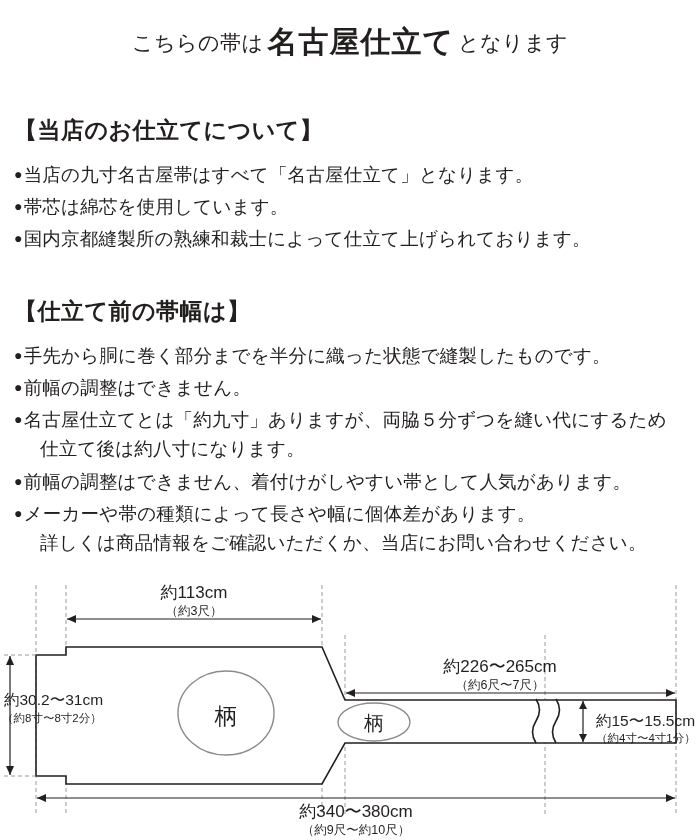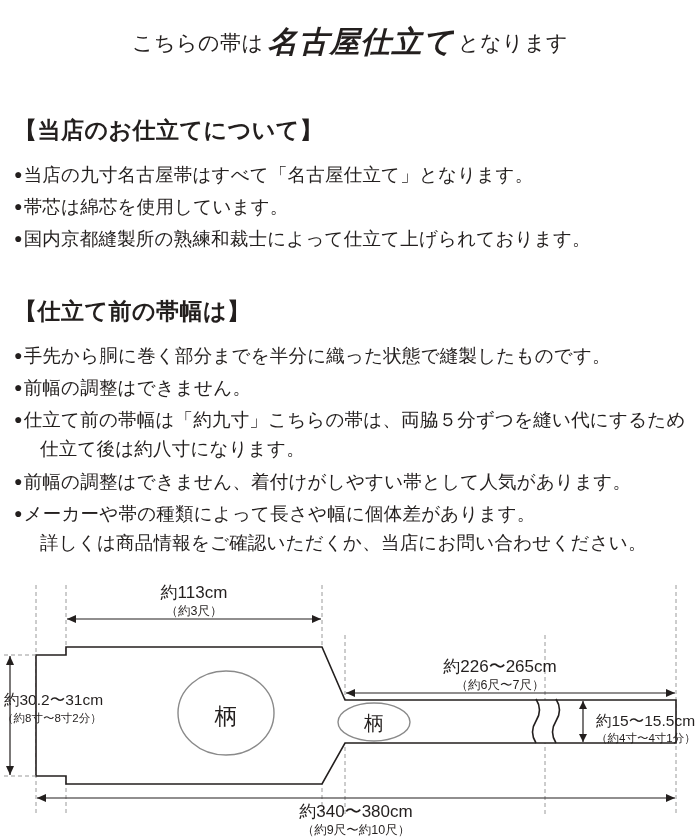--- a/index.html
+++ b/index.html
@@ -32,21 +32,20 @@
     font-size: 21px;
     letter-spacing: 0.5px;
     vertical-align: middle;
   }
   .header .big {
     font-size: 30px;
     font-weight: bold;
     letter-spacing: 1px;
     vertical-align: middle;
     margin: 0 4px;
-    font-style: italic;
   }
   .header .tail {
     font-size: 21px;
     letter-spacing: 0.5px;
     vertical-align: middle;
   }
 
   
   .section {
     padding: 0 14px;
@@ -127,21 +126,21 @@
   <div class="section sec2">
     <h2 class="section-title">【仕立て前の帯幅は】</h2>
     <ul class="bullets">
       <li>
         <span class="dot">●</span><span>手先から胴に巻く部分までを半分に織った状態で縫製したものです。</span>
       </li>
       <li>
         <span class="dot">●</span><span>前幅の調整はできません。</span>
       </li>
       <li>
-        <span class="dot">●</span><span>仕立て前の帯幅は「約九寸」こちらの帯は、両脇５分ずつを縫い代にするため</span>
+        <span class="dot">●</span><span>名古屋仕立てとは「約九寸」ありますが、両脇５分ずつを縫い代にするため</span>
         <span class="cont">仕立て後は約八寸になります。</span>
       </li>
       <li>
         <span class="dot">●</span><span>前幅の調整はできません、着付けがしやすい帯として人気があります。</span>
       </li>
       <li>
         <span class="dot">●</span><span>メーカーや帯の種類によって長さや幅に個体差があります。</span>
         <span class="cont">詳しくは商品情報をご確認いただくか、当店にお問い合わせください。</span>
       </li>
     </ul>

